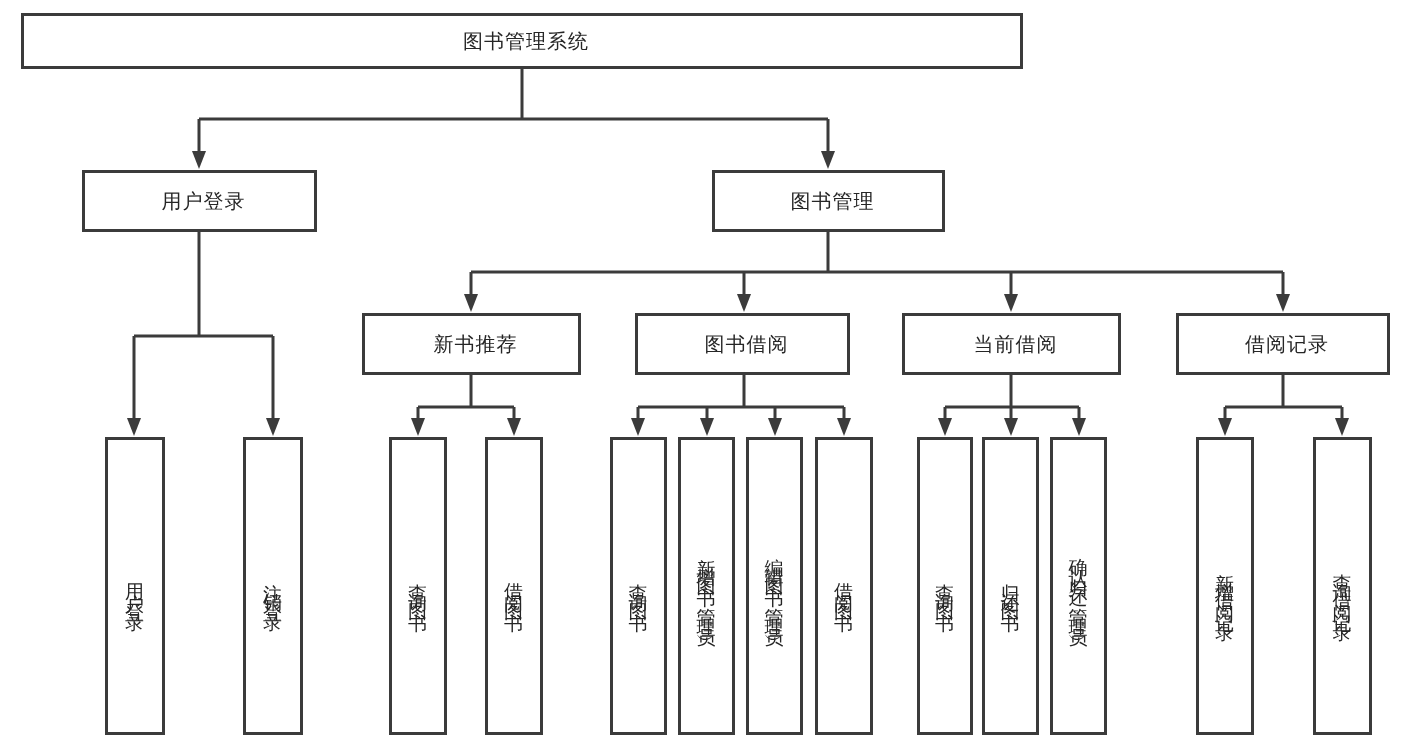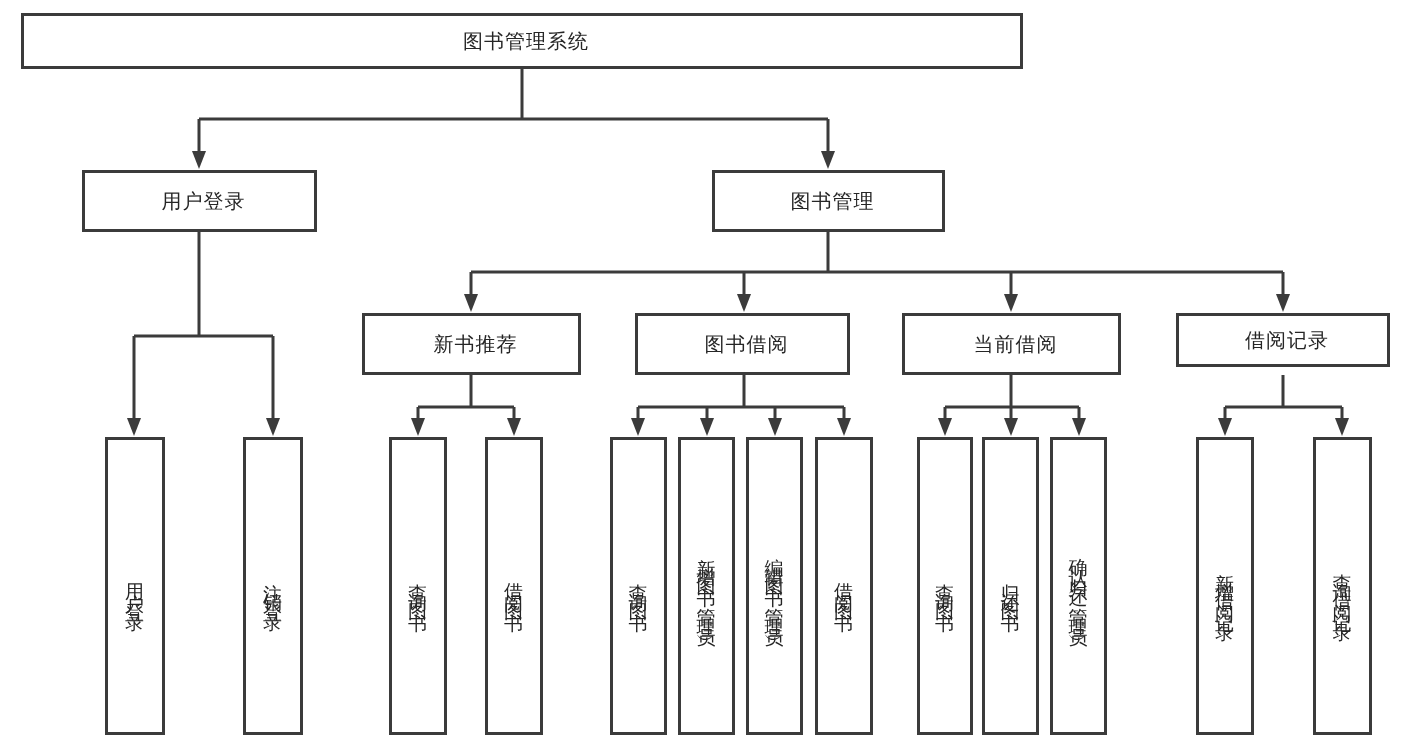--- a/index.html
+++ b/index.html
@@ -107,21 +107,21 @@
   </svg>
 
   <div class="node h" style="left:21px; top:13px; width:1002px; height:56px;">图书管理系统</div>
 
   <div class="node h" style="left:82px; top:170px; width:235px; height:62px;">用户登录</div>
   <div class="node h" style="left:362px; top:313px; width:219px; height:62px;">新书推荐</div>
 
   <div class="node h" style="left:712px; top:170px; width:233px; height:62px;">图书管理</div>
   <div class="node h" style="left:635px; top:313px; width:215px; height:62px;">图书借阅</div>
   <div class="node h" style="left:902px; top:313px; width:219px; height:62px;">当前借阅</div>
-  <div class="node h" style="left:1176px; top:313px; width:214px; height:54px;">借阅记录</div>
+  <div class="node h" style="left:1176px; top:313px; width:214px; height:62px;">借阅记录</div>
 
   <div class="node leaf" style="left:105px; width:60px;">用户登录</div>
   <div class="node leaf" style="left:243px; width:60px;">注销登录</div>
 
   <div class="node leaf" style="left:389px; width:58px;">查询图书</div>
   <div class="node leaf" style="left:485px; width:58px;">借阅图书</div>
 
   <div class="node leaf" style="left:610px; width:57px;">查询图书</div>
   <div class="node leaf" style="left:678px; width:57px;">新增图书（管理员）</div>
   <div class="node leaf" style="left:746px; width:57px;">编辑图书（管理员）</div>

